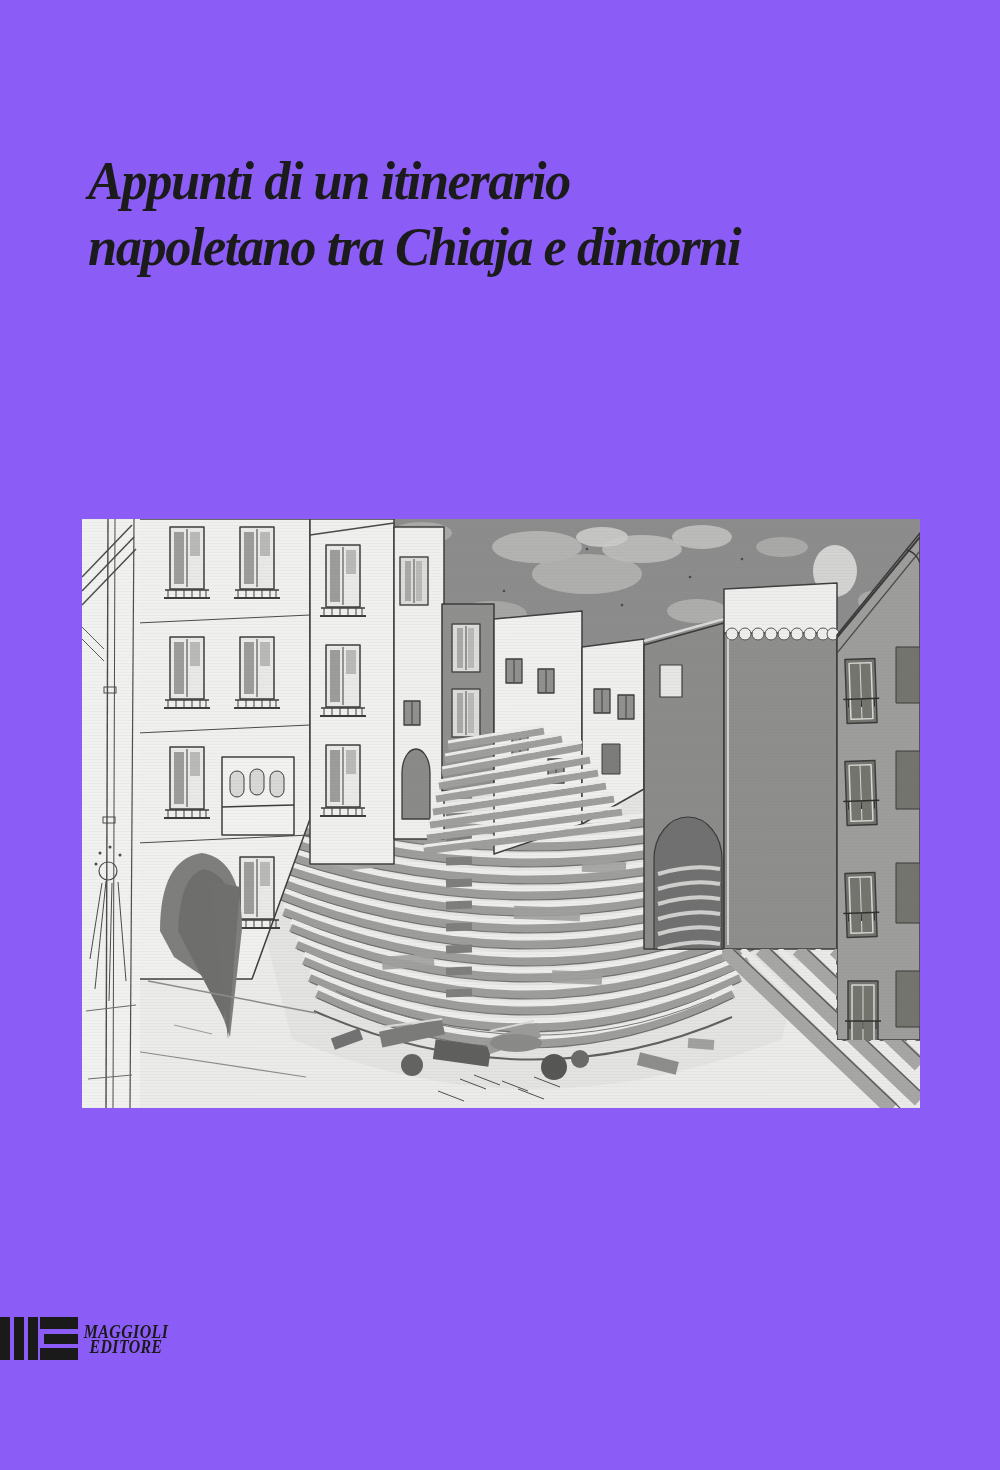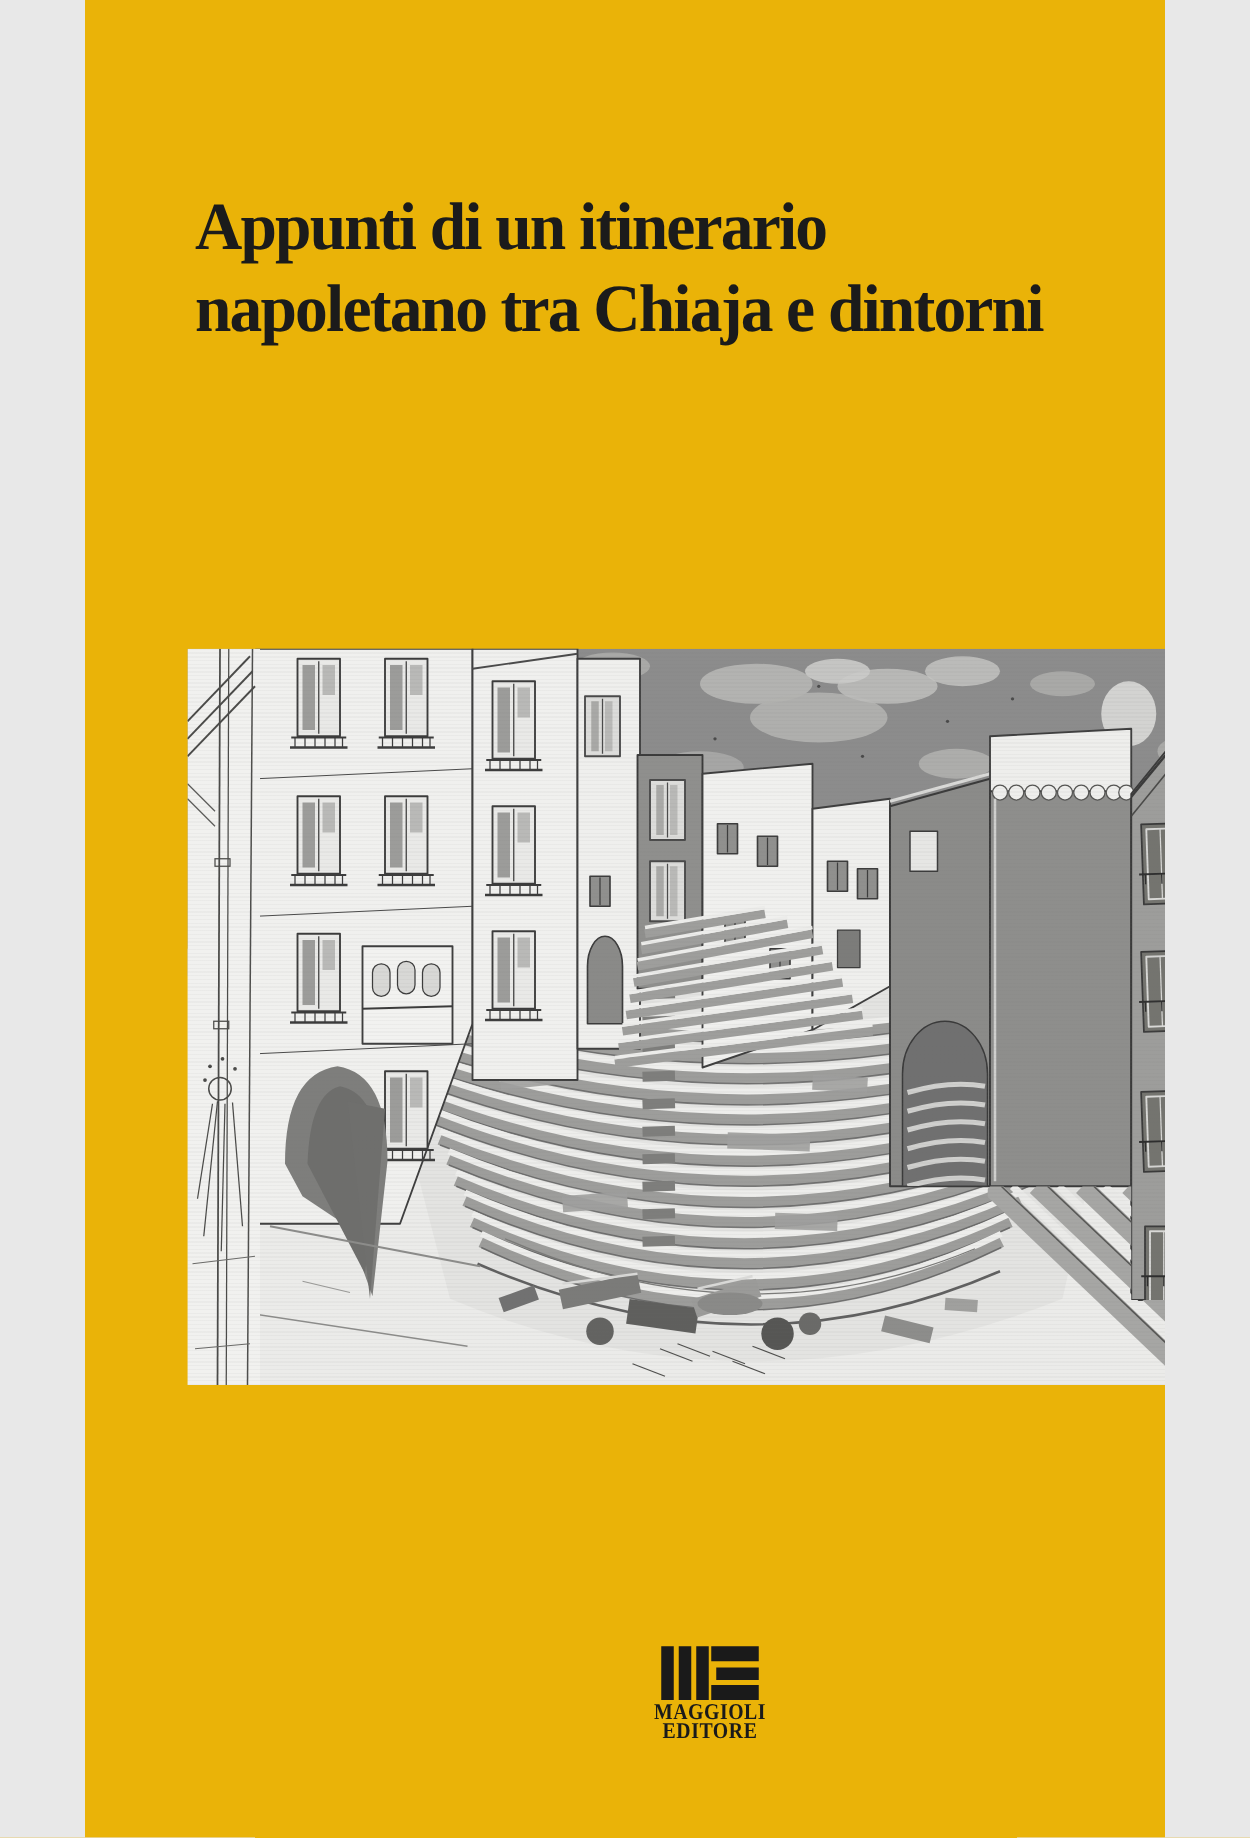--- a/index.html
+++ b/index.html
@@ -1,39 +1,39 @@
 <!DOCTYPE html>
 <html><head>
 <meta charset="utf-8">
 <style>
   html,body{margin:0;padding:0;background:#e8e8e8;}
   .cover{
-    position:relative;width:864px;height:1470px;margin:0 auto;
-    background:#eab308;overflow:hidden;
-    font-family:"Liberation Serif","DejaVu Serif",serif;color:#1b1b1b;
+    position:relative;width:1000px;height:1470px;margin:0 auto;
+    background:#8b5cf6;overflow:hidden;
+    font-family:"Liberation Serif","DejaVu Serif",serif;color:#1b1b1b;font-style:italic;
   }
   .title{
     position:absolute;left:88px;top:112px;width:880px;
     font-size:54px;line-height:66px;font-weight:bold;letter-spacing:-1.5px;
     transform:scaleX(.97);transform-origin:left top;white-space:nowrap;
   }
   .author{
     position:absolute;left:88px;top:299px;
     font-size:36px;font-weight:bold;letter-spacing:-0.5px;
   }
   .illustration{
     position:absolute;left:82px;top:519px;width:838px;height:589px;margin:0;
   }
   .illustration::after{ 
     content:"";position:absolute;inset:0;pointer-events:none;
     background:repeating-linear-gradient(0deg, rgba(110,110,110,.05) 0 1px, rgba(255,255,255,0) 1px 3px);
   }
   .logo{
     position:absolute;left:0;top:1317px;width:1000px;
-    display:flex;flex-direction:column;align-items:center;
+    display:flex;flex-direction:row;align-items:center;
   }
   .monogram{display:flex;align-items:flex-start;height:43px;}
   .m-bar{width:10px;height:43px;background:#1a1a1a;margin-right:4px;}
   .e-block{width:38px;height:43px;margin-left:2px;display:flex;flex-direction:column;justify-content:space-between;}
   .e-bar{height:12px;background:#1a1a1a;}
   .e-bar.mid{height:10px;margin-left:4px;}
   .logo-text{
     margin-top:2px;font-weight:bold;color:#1a1a1a;text-align:center;
     font-size:18px;line-height:15px;letter-spacing:.5px;
     transform:scaleX(.88);transform-origin:center top;

